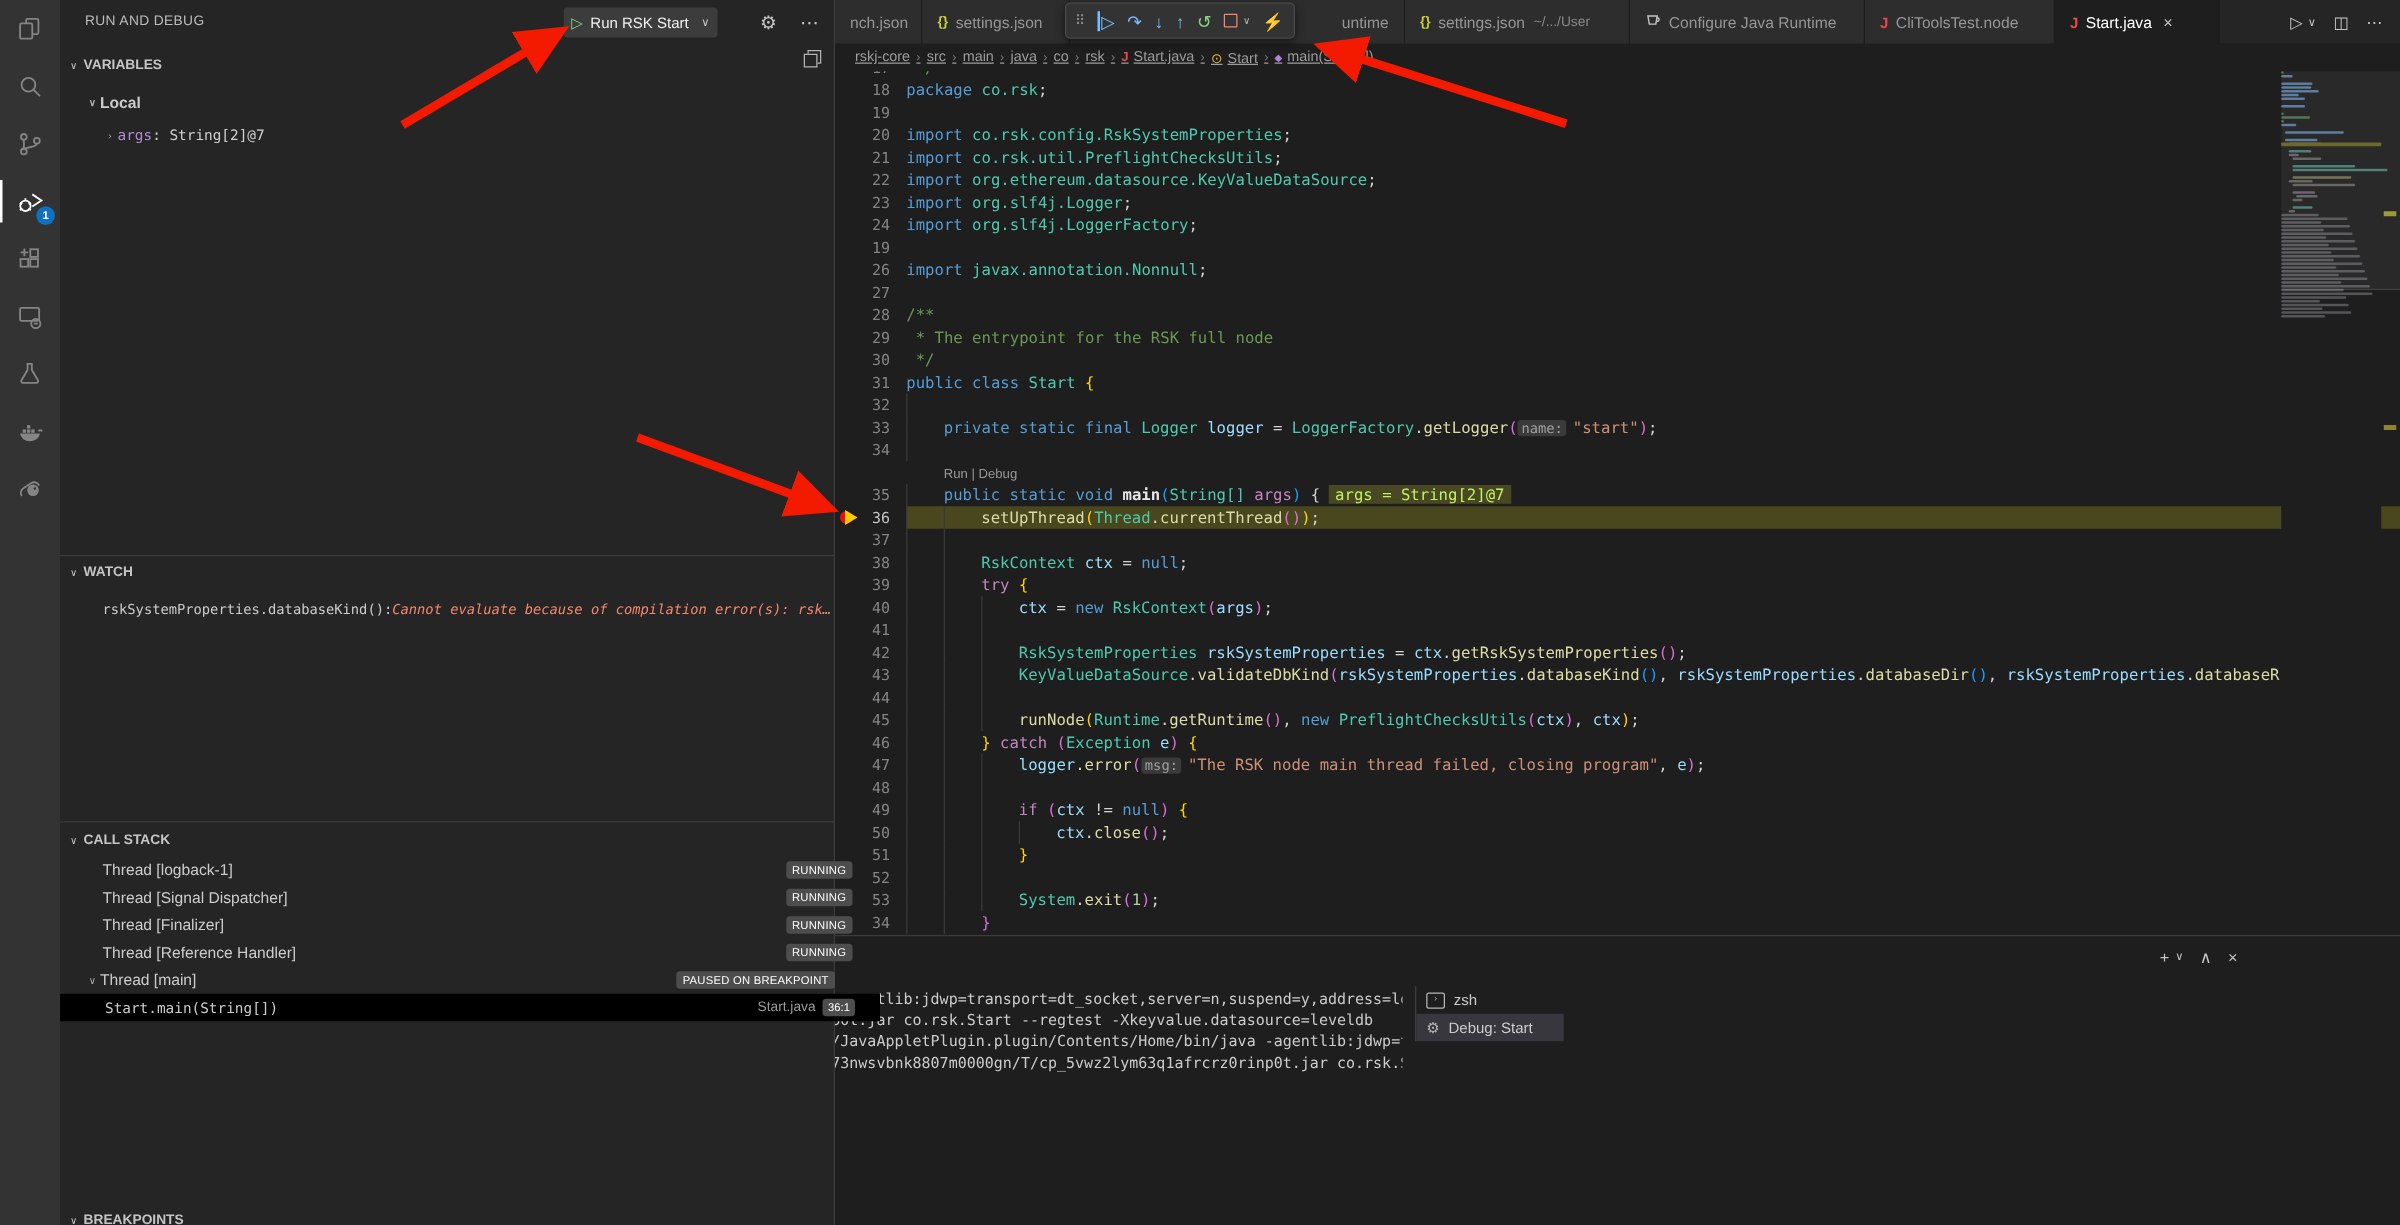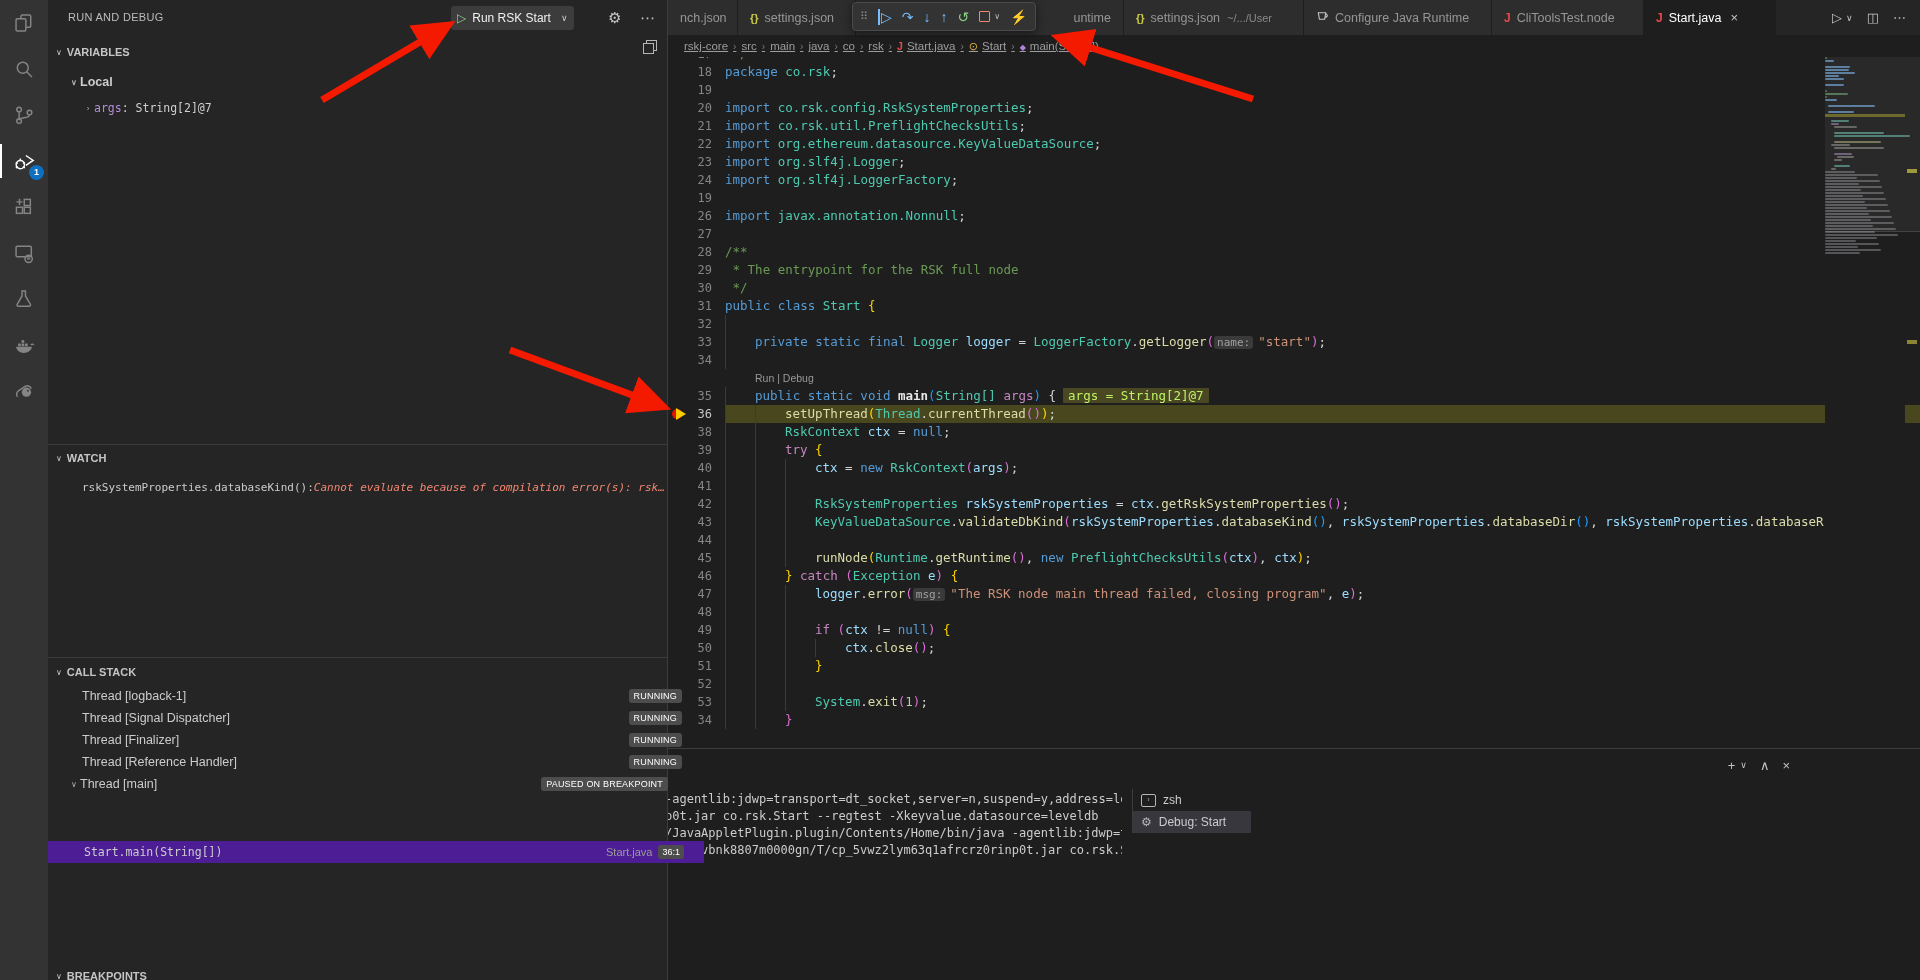--- a/index.html
+++ b/index.html
@@ -28,21 +28,21 @@
   .sec-head{position:absolute;left:8px;font-size:11px;font-weight:700;color:#c5c5c5;display:flex;align-items:center;gap:5px;cursor:pointer;white-space:nowrap;}
   .sec-head .tw{font-size:8px;color:#c5c5c5;font-weight:400;}
   .sb-divider{position:absolute;left:0;width:620px;height:1px;background:#3c3c3c;}
   .tree-row{position:absolute;left:0;width:620px;height:22px;display:flex;align-items:center;font-size:12.5px;color:#cccccc;cursor:pointer;white-space:nowrap;}
   .tw-sm{font-size:8px;color:#b0b0b0;width:12px;text-align:center;flex:none;}
   .vname{color:#b48cd6;font-family:"DejaVu Sans Mono",monospace;font-size:11.5px;}
   .vval{color:#cfcfcf;font-family:"DejaVu Sans Mono",monospace;font-size:11.5px;}
   .watch-err{color:#f48771;font-style:italic;}
   .badge-pill{background:#4d4d4d;color:#ffffff;font-size:9px;border-radius:3px;padding:2px 5px;flex:none;letter-spacing:.2px;}
   .thread-row .badge-pill{margin-left:auto;margin-right:20px;}
-  .frame-row{background:#4c1d95;margin-top:46px;}
+  .frame-row{background:#000000;}
   .frame-file{color:#9b9b9b;font-size:11px;margin-left:auto;}
   .frame-pos{background:#4d4d4d;color:#fff;font-size:9px;border-radius:3px;padding:2px 4px;margin:0 20px 0 6px;}
 
   
   #editor{position:absolute;left:668px;top:0;right:0;height:980px;background:#1e1e1e;}
   #tabbar{position:absolute;left:0;top:0;right:0;height:35px;background:#252526;display:flex;align-items:stretch;}
   .tab{display:flex;align-items:center;padding:0 12px;background:#2d2d2d;color:#969696;font-size:12.5px;border-right:1px solid #1e1e1e;
        white-space:nowrap;cursor:pointer;box-sizing:border-box;flex:none;overflow:hidden;}
   .tab.active{background:#1e1e1e;color:#ffffff;}
   .tab.endalign{justify-content:flex-end;}
@@ -356,20 +356,21 @@
           <div class="row"><span class="gut">28</span><span class="codeline"><span class="tk-cmt">/**</span></span></div>
           <div class="row"><span class="gut">29</span><span class="codeline"><span class="tk-cmt"> * The entrypoint for the RSK full node</span></span></div>
           <div class="row"><span class="gut">30</span><span class="codeline"><span class="tk-cmt"> */</span></span></div>
           <div class="row"><span class="gut">31</span><span class="codeline"><span class="tk-kw">public </span><span class="tk-kw">class </span><span class="tk-type">Start</span><span class="tk-pun"> </span><span class="tk-b1">{</span></span></div>
           <div class="row"><span class="gut">32</span><span class="codeline"><span class="g"></span></span></div>
           <div class="row"><span class="gut">33</span><span class="codeline"><span class="g"></span><span class="tk-kw">private static final </span><span class="tk-type">Logger</span><span class="tk-pun"> </span><span class="tk-var">logger</span><span class="tk-pun"> = </span><span class="tk-type">LoggerFactory</span><span class="tk-pun">.</span><span class="tk-fn">getLogger</span><span class="tk-b2">(</span><span class="tk-hint">name:</span><span class="tk-str">"start"</span><span class="tk-b2">)</span><span class="tk-pun">;</span></span></div>
           <div class="row"><span class="gut">34</span><span class="codeline"><span class="g"></span></span></div>
           <div class="row"><span class="lens">Run | Debug</span></div>
           <div class="row"><span class="gut">35</span><span class="codeline"><span class="g"></span><span class="tk-kw">public static void </span><span class="tk-fnb">main</span><span class="tk-b3">(</span><span class="tk-type">String[]</span><span class="tk-pun"> </span><span class="tk-param">args</span><span class="tk-b3">)</span><span class="tk-pun"> </span><span class="tk-pun">{</span><span class="inline-val">args = String[2]@7</span></span></div>
           <div class="row cur"><span class="bp-wrap"><span class="bp-dot"></span><span class="bp-arrow"></span></span><span class="gut">36</span><span class="codeline"><span class="g"></span><span class="g"></span><span class="tk-fn">setUpThread</span><span class="tk-b1">(</span><span class="tk-type">Thread</span><span class="tk-pun">.</span><span class="tk-fn">currentThread</span><span class="tk-b2">(</span><span class="tk-b2">)</span><span class="tk-b1">)</span><span class="tk-pun">;</span></span></div>
+          <div class="row"><span class="gut">37</span><span class="codeline"><span class="g"></span><span class="g"></span></span></div>
           <div class="row"><span class="gut">38</span><span class="codeline"><span class="g"></span><span class="g"></span><span class="tk-type">RskContext</span><span class="tk-pun"> </span><span class="tk-var">ctx</span><span class="tk-pun"> = </span><span class="tk-kw">null</span><span class="tk-pun">;</span></span></div>
           <div class="row"><span class="gut">39</span><span class="codeline"><span class="g"></span><span class="g"></span><span class="tk-ctrl">try</span><span class="tk-pun"> </span><span class="tk-b1">{</span></span></div>
           <div class="row"><span class="gut">40</span><span class="codeline"><span class="g"></span><span class="g"></span><span class="g"></span><span class="tk-var">ctx</span><span class="tk-pun"> = </span><span class="tk-kw">new </span><span class="tk-type">RskContext</span><span class="tk-b2">(</span><span class="tk-var">args</span><span class="tk-b2">)</span><span class="tk-pun">;</span></span></div>
           <div class="row"><span class="gut">41</span><span class="codeline"><span class="g"></span><span class="g"></span><span class="g"></span></span></div>
           <div class="row"><span class="gut">42</span><span class="codeline"><span class="g"></span><span class="g"></span><span class="g"></span><span class="tk-type">RskSystemProperties</span><span class="tk-pun"> </span><span class="tk-var">rskSystemProperties</span><span class="tk-pun"> = </span><span class="tk-var">ctx</span><span class="tk-pun">.</span><span class="tk-fn">getRskSystemProperties</span><span class="tk-b2">(</span><span class="tk-b2">)</span><span class="tk-pun">;</span></span></div>
           <div class="row"><span class="gut">43</span><span class="codeline"><span class="g"></span><span class="g"></span><span class="g"></span><span class="tk-type">KeyValueDataSource</span><span class="tk-pun">.</span><span class="tk-fn">validateDbKind</span><span class="tk-b2">(</span><span class="tk-var">rskSystemProperties</span><span class="tk-pun">.</span><span class="tk-fn">databaseKind</span><span class="tk-b3">(</span><span class="tk-b3">)</span><span class="tk-pun">, </span><span class="tk-var">rskSystemProperties</span><span class="tk-pun">.</span><span class="tk-fn">databaseDir</span><span class="tk-b3">(</span><span class="tk-b3">)</span><span class="tk-pun">, </span><span class="tk-var">rskSystemProperties</span><span class="tk-pun">.</span><span class="tk-fn">databaseR</span></span></div>
           <div class="row"><span class="gut">44</span><span class="codeline"><span class="g"></span><span class="g"></span><span class="g"></span></span></div>
           <div class="row"><span class="gut">45</span><span class="codeline"><span class="g"></span><span class="g"></span><span class="g"></span><span class="tk-fn">runNode</span><span class="tk-b1">(</span><span class="tk-type">Runtime</span><span class="tk-pun">.</span><span class="tk-fn">getRuntime</span><span class="tk-b2">(</span><span class="tk-b2">)</span><span class="tk-pun">, </span><span class="tk-kw">new </span><span class="tk-type">PreflightChecksUtils</span><span class="tk-b2">(</span><span class="tk-var">ctx</span><span class="tk-b2">)</span><span class="tk-pun">, </span><span class="tk-var">ctx</span><span class="tk-b1">)</span><span class="tk-pun">;</span></span></div>
           <div class="row"><span class="gut">46</span><span class="codeline"><span class="g"></span><span class="g"></span><span class="tk-b1">}</span><span class="tk-pun"> </span><span class="tk-ctrl">catch</span><span class="tk-pun"> </span><span class="tk-b2">(</span><span class="tk-type">Exception</span><span class="tk-pun"> </span><span class="tk-var">e</span><span class="tk-b2">)</span><span class="tk-pun"> </span><span class="tk-b1">{</span></span></div>
           <div class="row"><span class="gut">47</span><span class="codeline"><span class="g"></span><span class="g"></span><span class="g"></span><span class="tk-var">logger</span><span class="tk-pun">.</span><span class="tk-fn">error</span><span class="tk-b2">(</span><span class="tk-hint">msg:</span><span class="tk-str">"The RSK node main thread failed, closing program"</span><span class="tk-pun">, </span><span class="tk-var">e</span><span class="tk-b2">)</span><span class="tk-pun">;</span></span></div>

